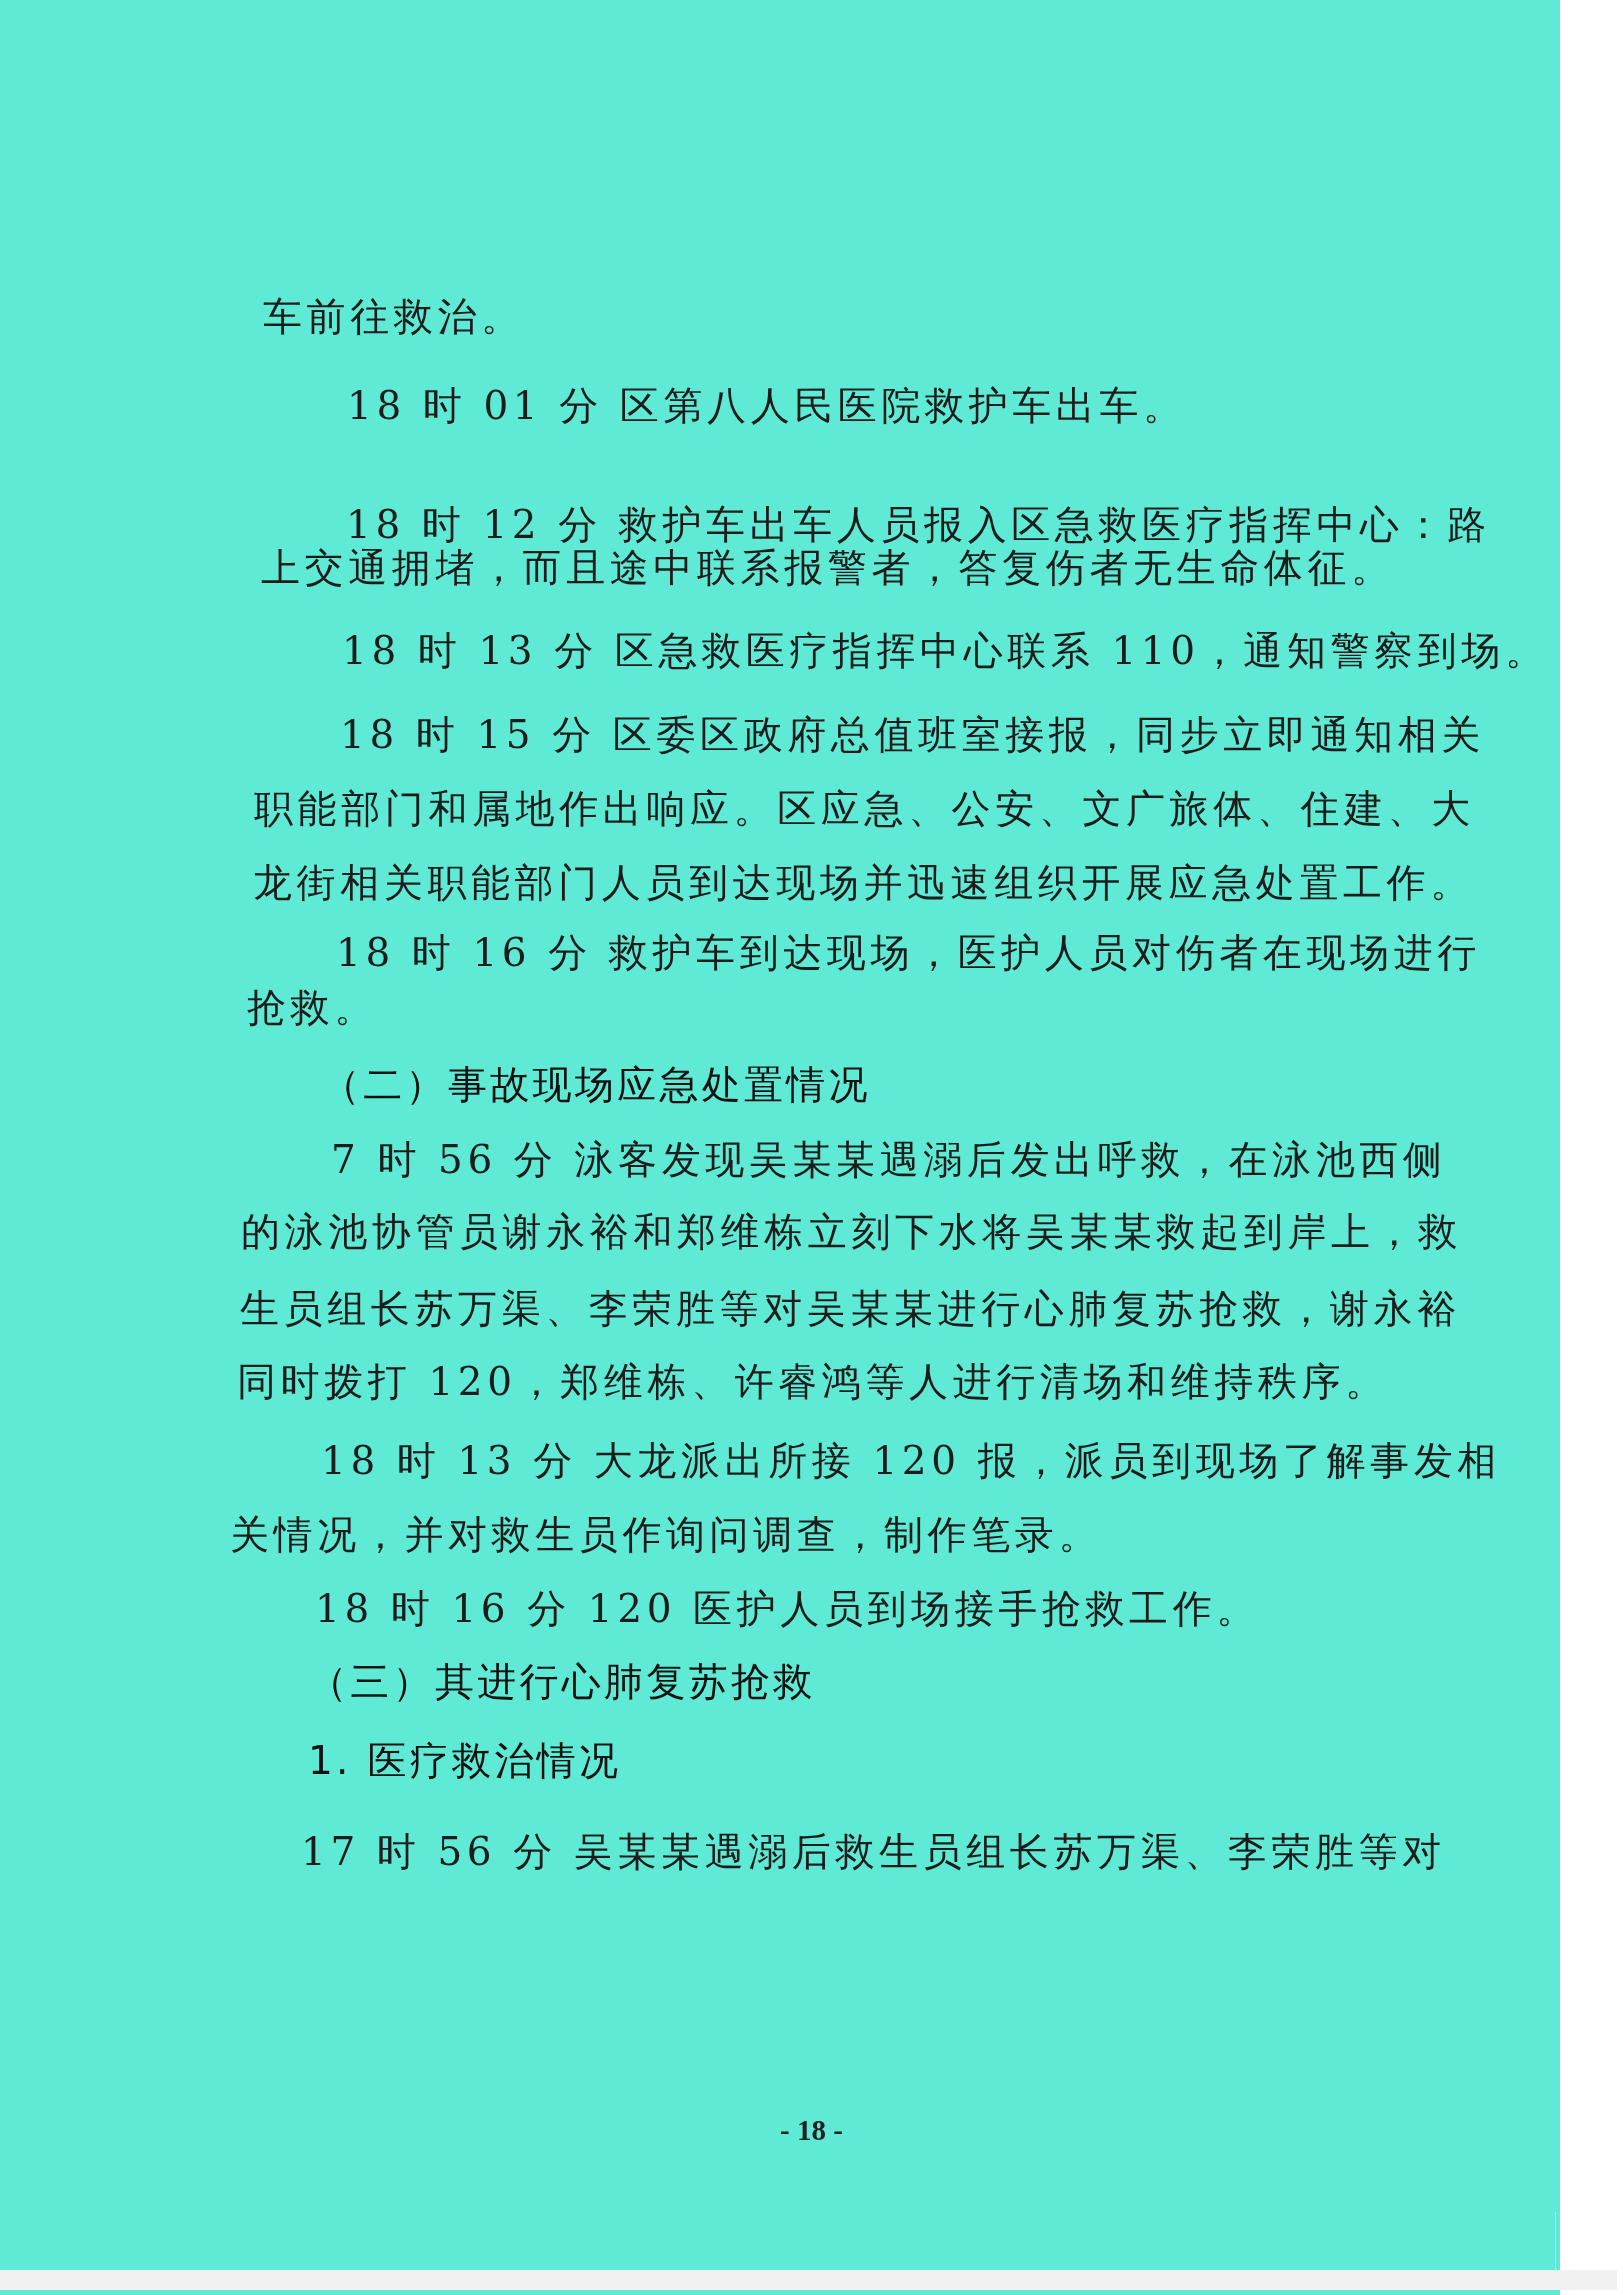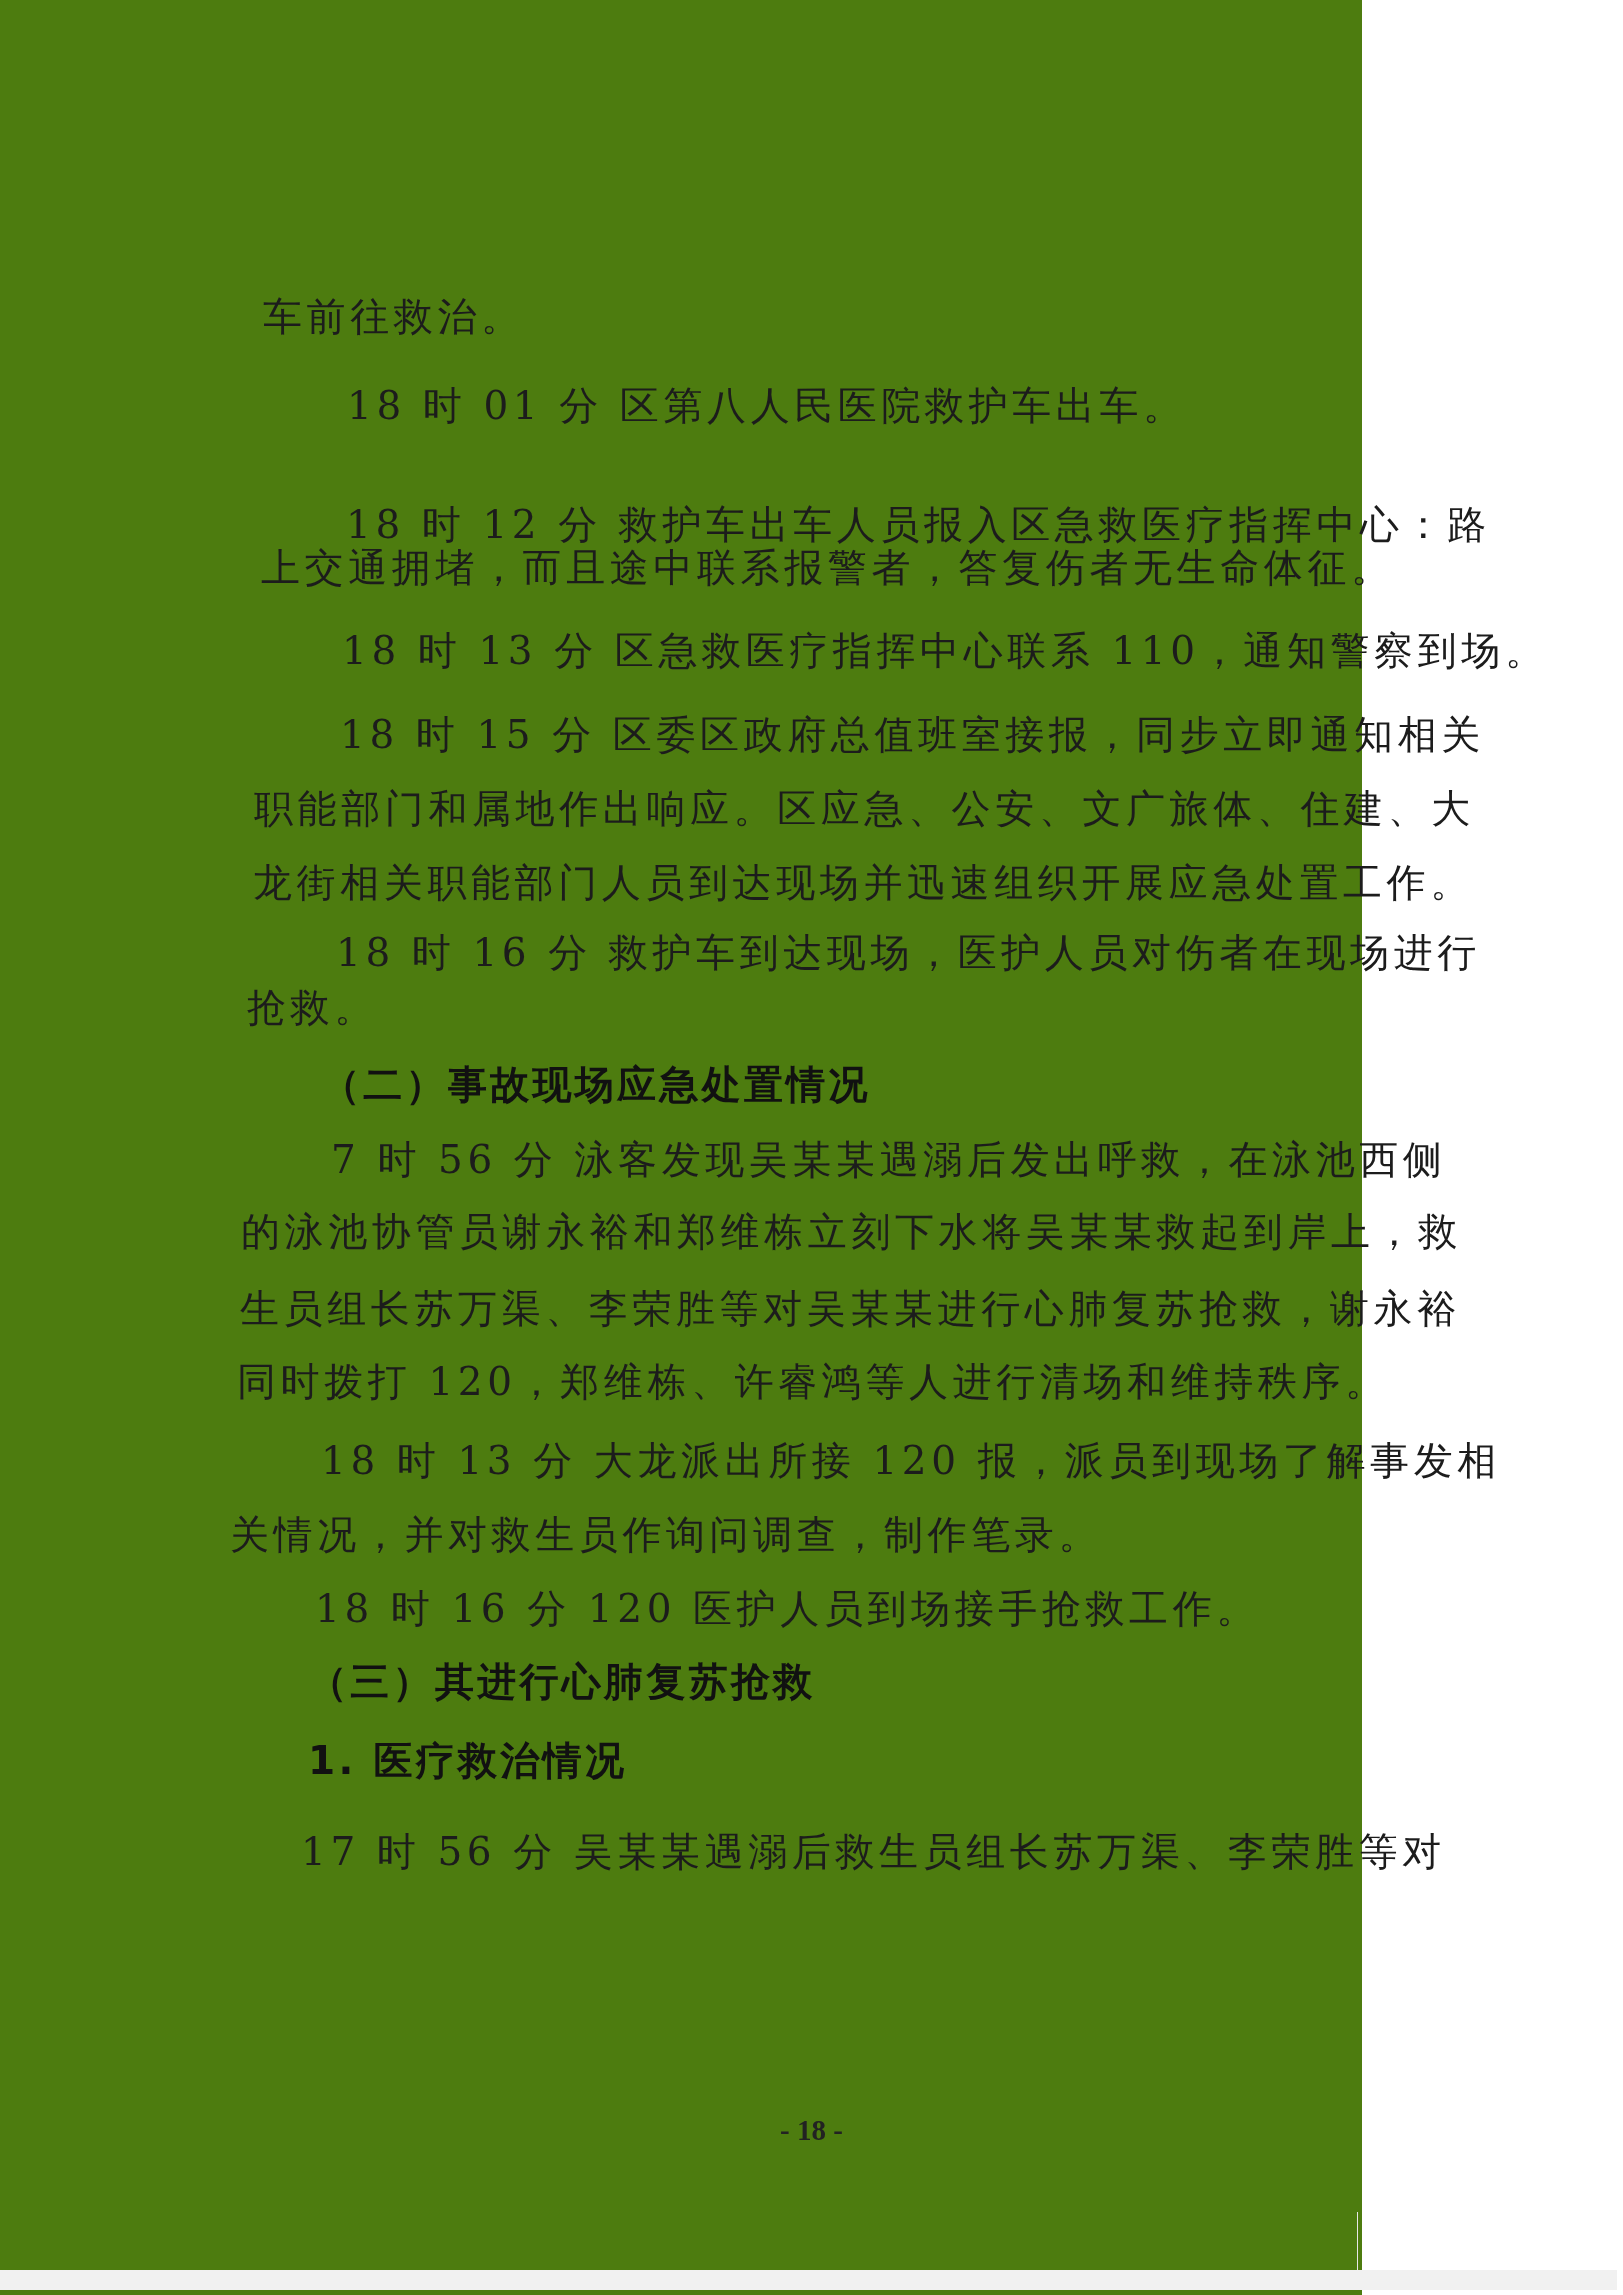--- a/index.html
+++ b/index.html
@@ -1,33 +1,33 @@
 <!DOCTYPE html>
 <html style="font-size:10.5px"><head>
 <meta charset="utf-8">
 <style>
   html, body { margin: 0; padding: 0; background: #ffffff; }
   body { width: 1623px; height: 2295px; position: relative; overflow: hidden; }
   .page {
-    position: absolute; left: 0; top: 0; width: 1362px; height: 2295px;
-    background: #4d7c0f;
+    position: absolute; left: 0; top: 0; width: 1560px; height: 2295px;
+    background: #5eead4;
   }
   .line {
     position: absolute;
     white-space: nowrap;
     font-family: "DejaVu Serif", "Liberation Serif", serif;
     font-size: 39px;
     line-height: 52px;
     height: 52px;
     color: #1c1c1c;
     letter-spacing: 4.6px;
   }
   .heading {
     font-family: "DejaVu Sans", "Liberation Sans", sans-serif;
-    font-weight: bold;
+    font-weight: normal;
     color: #111111;
     letter-spacing: 3.3px;
   }
   .page-number {
     position: absolute;
     left: 0; width: 1623px;
     top: 2114px;
     text-align: center;
     font-family: "Liberation Serif", serif;
     font-size: 29px;

